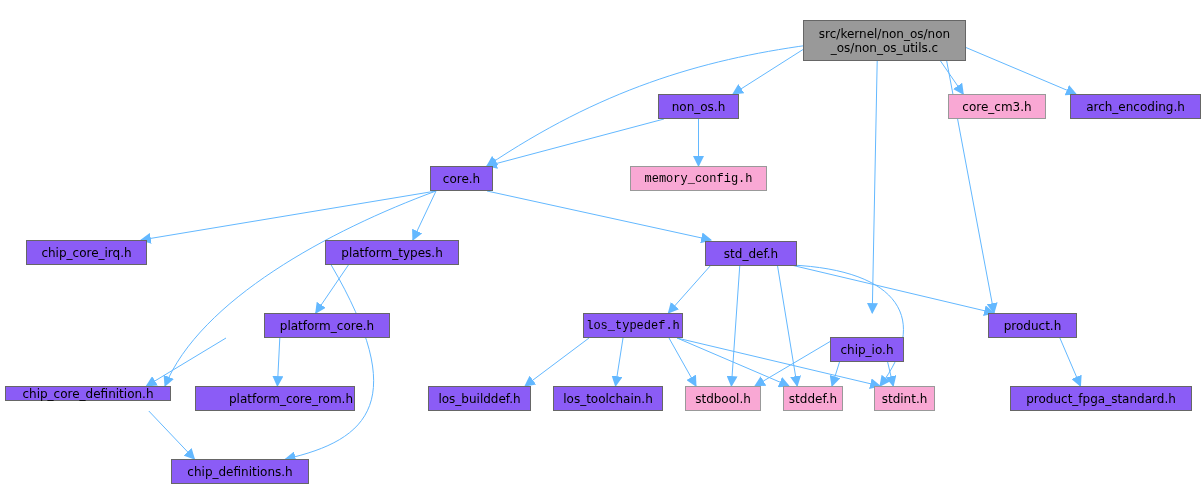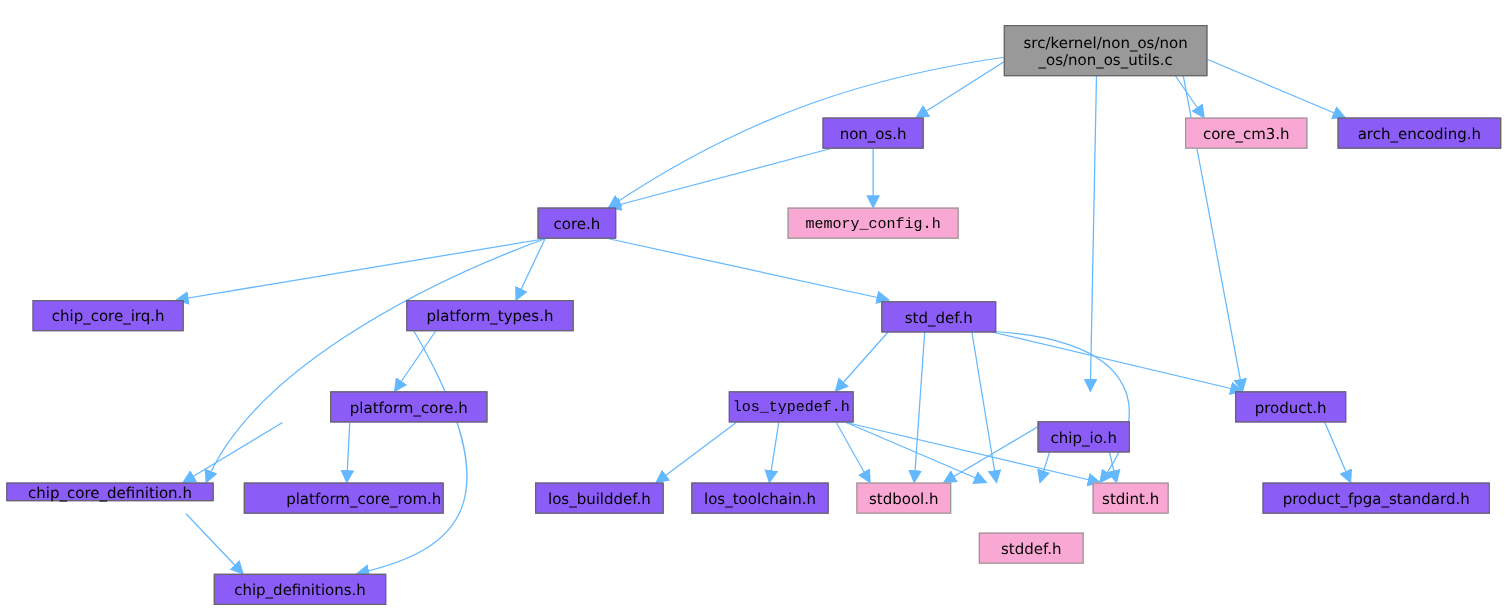--- a/index.html
+++ b/index.html
@@ -70,17 +70,17 @@
     <div class="node" style="left: 705px; top: 241px; width: 92px; height: 25px;">std_def.h</div>
     <div class="node" style="left: 220px; top: 313px; width: 126px; height: 25px; margin-left: 44px;">platform_core.h</div>
     <div class="node" style="left: 583px; top: 313px; width: 100px; height: 25px; font-family: Liberation Mono, monospace;">los_typedef.h</div>
     <div class="node" style="left: 830px; top: 313px; width: 74px; height: 25px; margin-top: 24px;">chip_io.h</div>
     <div class="node" style="left: 988px; top: 313px; width: 89px; height: 25px;">product.h</div>
     <div class="node" style="left: 5px; top: 386px; width: 166px; height: 15px;">chip_core_definition.h</div>
     <div class="node" style="left: 195px; top: 386px; width: 160px; height: 25px; padding-left: 32px;">platform_core_rom.h</div>
     <div class="node" style="left: 428px; top: 386px; width: 103px; height: 25px;">los_builddef.h</div>
     <div class="node" style="left: 553px; top: 386px; width: 110px; height: 25px;">los_toolchain.h</div>
     <div class="node sys" style="left: 685px; top: 386px; width: 76px; height: 25px;">stdbool.h</div>
-    <div class="node sys" style="left: 783px; top: 386px; width: 84px; height: 25px; margin-top: 40px;">stddef.h</div>
+    <div class="node sys" style="left: 783px; top: 386px; width: 60px; height: 25px;">stddef.h</div>
     <div class="node sys" style="left: 874px; top: 386px; width: 61px; height: 25px;">stdint.h</div>
     <div class="node" style="left: 1010px; top: 386px; width: 182px; height: 25px;">product_fpga_standard.h</div>
     <div class="node" style="left: 171px; top: 459px; width: 138px; height: 25px;">chip_definitions.h</div>
   </div>
 
 </body></html>

